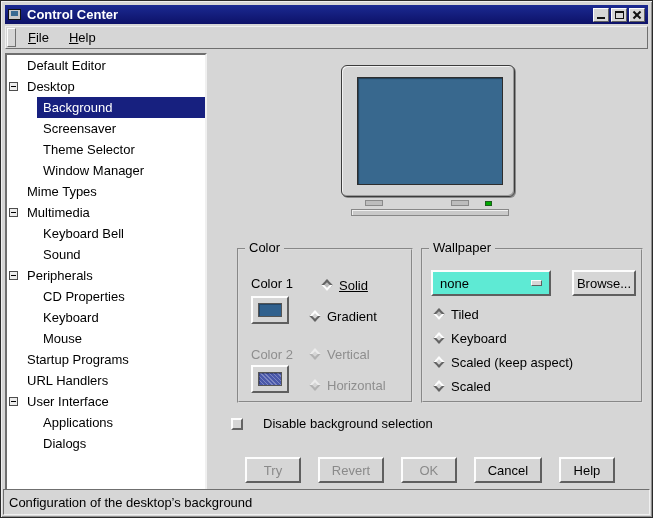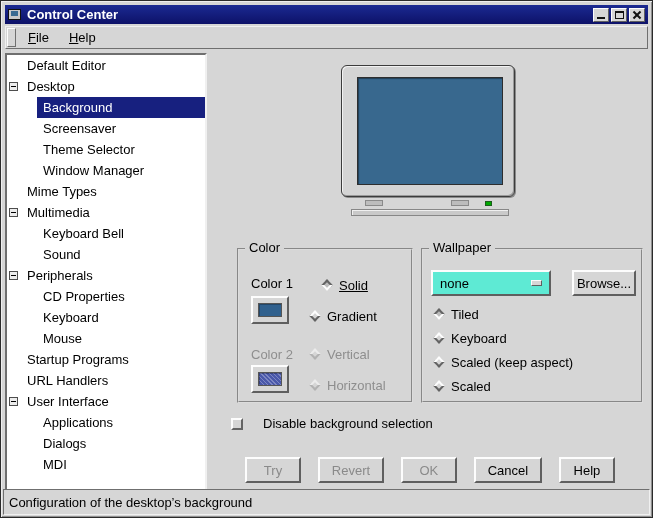--- a/index.html
+++ b/index.html
@@ -178,23 +178,20 @@
     <div class="row lvl0">
         <span class="expander"></span>
         <span class="txt">User Interface</span>
       </div>
     <div class="row lvl1">
         <span class="txt">Applications</span>
       </div>
     <div class="row lvl1">
         <span class="txt">Dialogs</span>
       </div>
-    <div class="row lvl1">
-        <span class="txt">MDI</span>
-      </div>
   </div>
 
   <div class="preview">
     <div class="mon-body">
       <div class="mon-screen" style="background-color: rgb(56, 104, 142);"></div>
     </div>
     <div class="mon-foot" style="left:26px;top:137px;"></div>
     <div class="mon-foot" style="left:112px;top:137px;"></div>
     <div class="mon-led" style="left: 146px; top: 138px; background-color: rgb(0, 168, 0);"></div>
     <div class="mon-kbd"></div>

